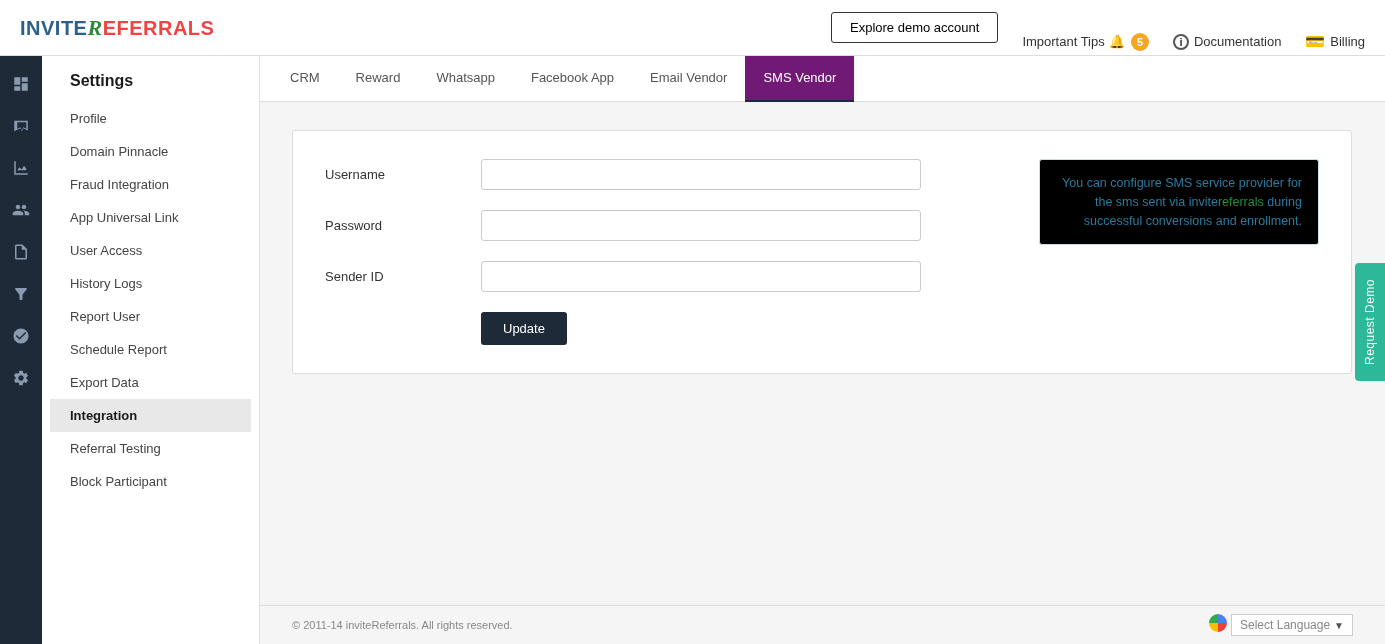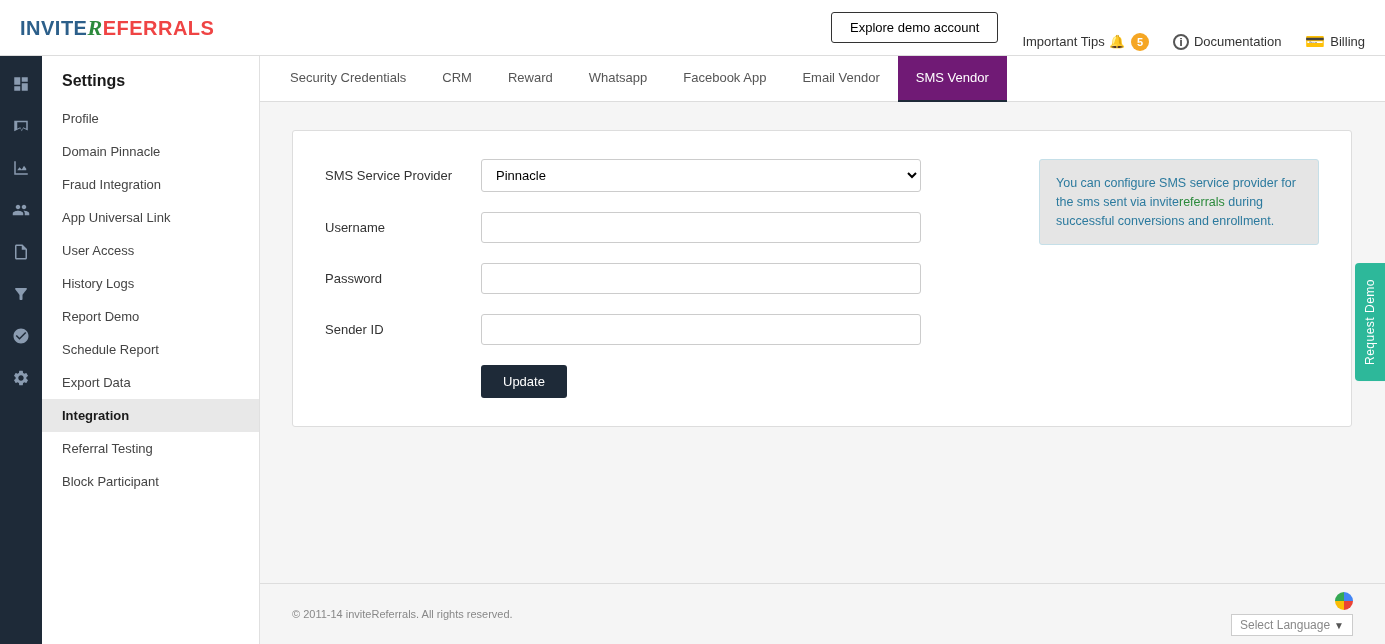--- a/index.html
+++ b/index.html
@@ -38,21 +38,21 @@
     }
     .icon-sidebar-item {
       width: 36px; height: 36px; display: flex; align-items: center;
       justify-content: center; color: #8a9bb0; cursor: pointer; border-radius: 4px;
       font-size: 16px;
     }
 
     
     .settings-sidebar {
       width: 218px; background: #fff; border-right: 1px solid #e0e0e0;
-      padding: 16px 0; flex-shrink: 0; overflow-y: auto;
+      padding: 16px 8px; flex-shrink: 0; overflow-y: auto;
     }
     .settings-title {
       font-size: 16px; font-weight: bold; color: #1a1a1a;
       padding: 0 20px 12px 20px;
     }
     .settings-menu-item {
       padding: 9px 20px; font-size: 13px; color: #444; cursor: pointer;
     }
     .settings-menu-item.active { background: #e8e8e8; font-weight: 600; color: #1a1a1a; }
 
@@ -92,41 +92,42 @@
     .form-input {
       flex: 1; max-width: 440px; border: 1px solid #ccc; border-radius: 3px;
       padding: 7px 10px; font-size: 13px; outline: none;
     }
     .form-select {
       flex: 1; max-width: 440px; border: 1px solid #ccc; border-radius: 3px;
       padding: 7px 10px; font-size: 13px; background: #fff; cursor: pointer;
       appearance: auto;
     }
     .info-box {
-      background: #e5e5e5; border: 1px solid #c5dfe8;
+      background: #000000; border: 1px solid #c5dfe8;
       padding: 14px 16px; border-radius: 3px; max-width: 280px;
       font-size: 12.5px; color: #2c7a9e; line-height: 1.5; align-self: flex-start;
       margin-left: 20px;
+      text-align: right;
     }
     .info-box .highlight { color: #2c8a3c; }
     .top-row { display: flex; align-items: flex-start; gap: 0; }
     .form-fields { display: flex; flex-direction: column; gap: 20px; flex: 1; }
     .update-btn {
       background: #1e2a38; color: #fff; border: none; padding: 9px 22px;
       font-size: 13px; cursor: pointer; border-radius: 3px; font-weight: 500;
       align-self: flex-start; margin-left: 156px;
     }
 
     
     .footer {
       background: #f5f5f5; border-top: 1px solid #ddd;
       padding: 8px 32px; display: flex; justify-content: space-between;
       align-items: center; font-size: 11px; color: #888; flex-shrink: 0;
     }
-    .footer-right { display: flex; align-items: flex-end; gap: 4px; flex-direction: column; }
+    .footer-right { display: flex; align-items: flex-start; gap: 4px; }
     .google-g {
       width: 18px; height: 18px; border-radius: 50%;
       background: conic-gradient(#4285f4 0deg 90deg, #ea4335 90deg 180deg, #fbbc04 180deg 270deg, #34a853 270deg 360deg);
       display: inline-block;
     }
     .select-lang-btn {
       border: 1px solid #ccc; background: #fff; padding: 3px 8px;
       font-size: 12px; cursor: pointer; display: flex; align-items: center; gap: 4px;
     }
     .lang-arrow { font-size: 10px; color: #555; }
@@ -212,55 +213,44 @@
   </div>
 
   <div class="settings-sidebar">
     <div class="settings-title">Settings</div>
     <div class="settings-menu-item">Profile</div>
     <div class="settings-menu-item">Domain Pinnacle</div>
     <div class="settings-menu-item">Fraud Integration</div>
     <div class="settings-menu-item">App Universal Link</div>
     <div class="settings-menu-item">User Access</div>
     <div class="settings-menu-item">History Logs</div>
-    <div class="settings-menu-item">Report Demo</div>
+    <div class="settings-menu-item">Report User</div>
     <div class="settings-menu-item">Schedule Report</div>
     <div class="settings-menu-item">Export Data</div>
     <div class="settings-menu-item active">Integration</div>
     <div class="settings-menu-item">Referral Testing</div>
     <div class="settings-menu-item">Block Participant</div>
   </div>
 
   <div class="content-area">
 
     <div class="tab-bar">
-      <div class="tab">Security Credentials</div>
       <div class="tab">CRM</div>
       <div class="tab">Reward</div>
       <div class="tab">Whatsapp</div>
       <div class="tab">Facebook App</div>
       <div class="tab">Email Vendor</div>
       <div class="tab active">SMS Vendor</div>
     </div>
 
     <div class="form-area">
       <div class="form-card">
         <div class="top-row">
           <div class="form-fields">
 
-            <div class="form-row">
-              <label class="form-label">SMS Service Provider</label>
-              <select class="form-select">
-                <option>Pinnacle</option>
-                <option>Twilio</option>
-                <option>Nexmo</option>
-                <option>MSG91</option>
-                <option>Custom</option>
-              </select>
-            </div>
 
             <div class="form-row">
               <label class="form-label">Username</label>
               <input class="form-input" type="text" style="">
             </div>
 
             <div class="form-row">
               <label class="form-label">Password</label>
               <input class="form-input" type="password" style="">
             </div>

